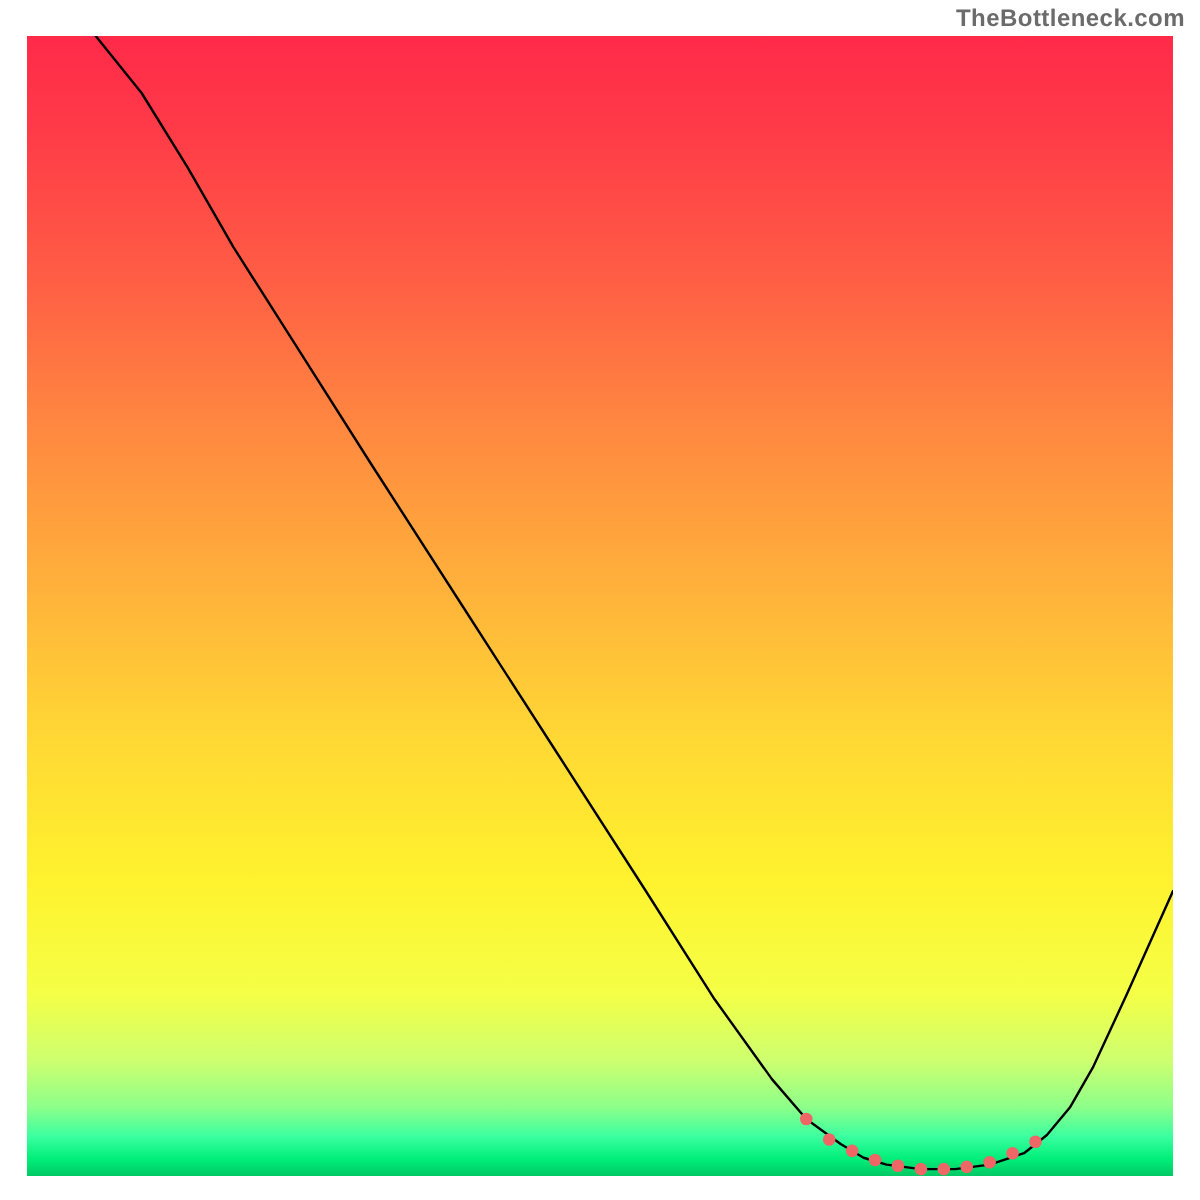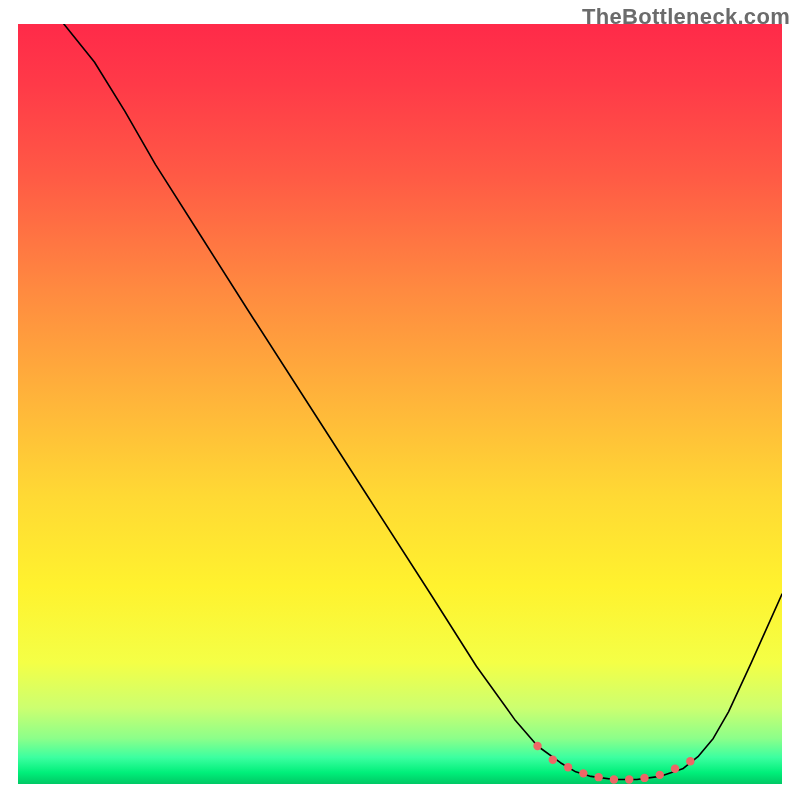--- a/index.html
+++ b/index.html
@@ -13,21 +13,21 @@
   }
   .chart-wrap {
     position: relative;
     width: 800px;
     height: 800px;
   }
   .watermark {
     position: absolute;
     top: 4px;
     right: 10px;
-    font-size: 22px;
+    font-size: 16px;
     font-weight: 600;
     color: #6b6b6b;
     letter-spacing: 0.3px;
     z-index: 5;
   }
   .plot-area {
     position: absolute;
     left: 18px;
     top: 24px;
     width: 764px;

